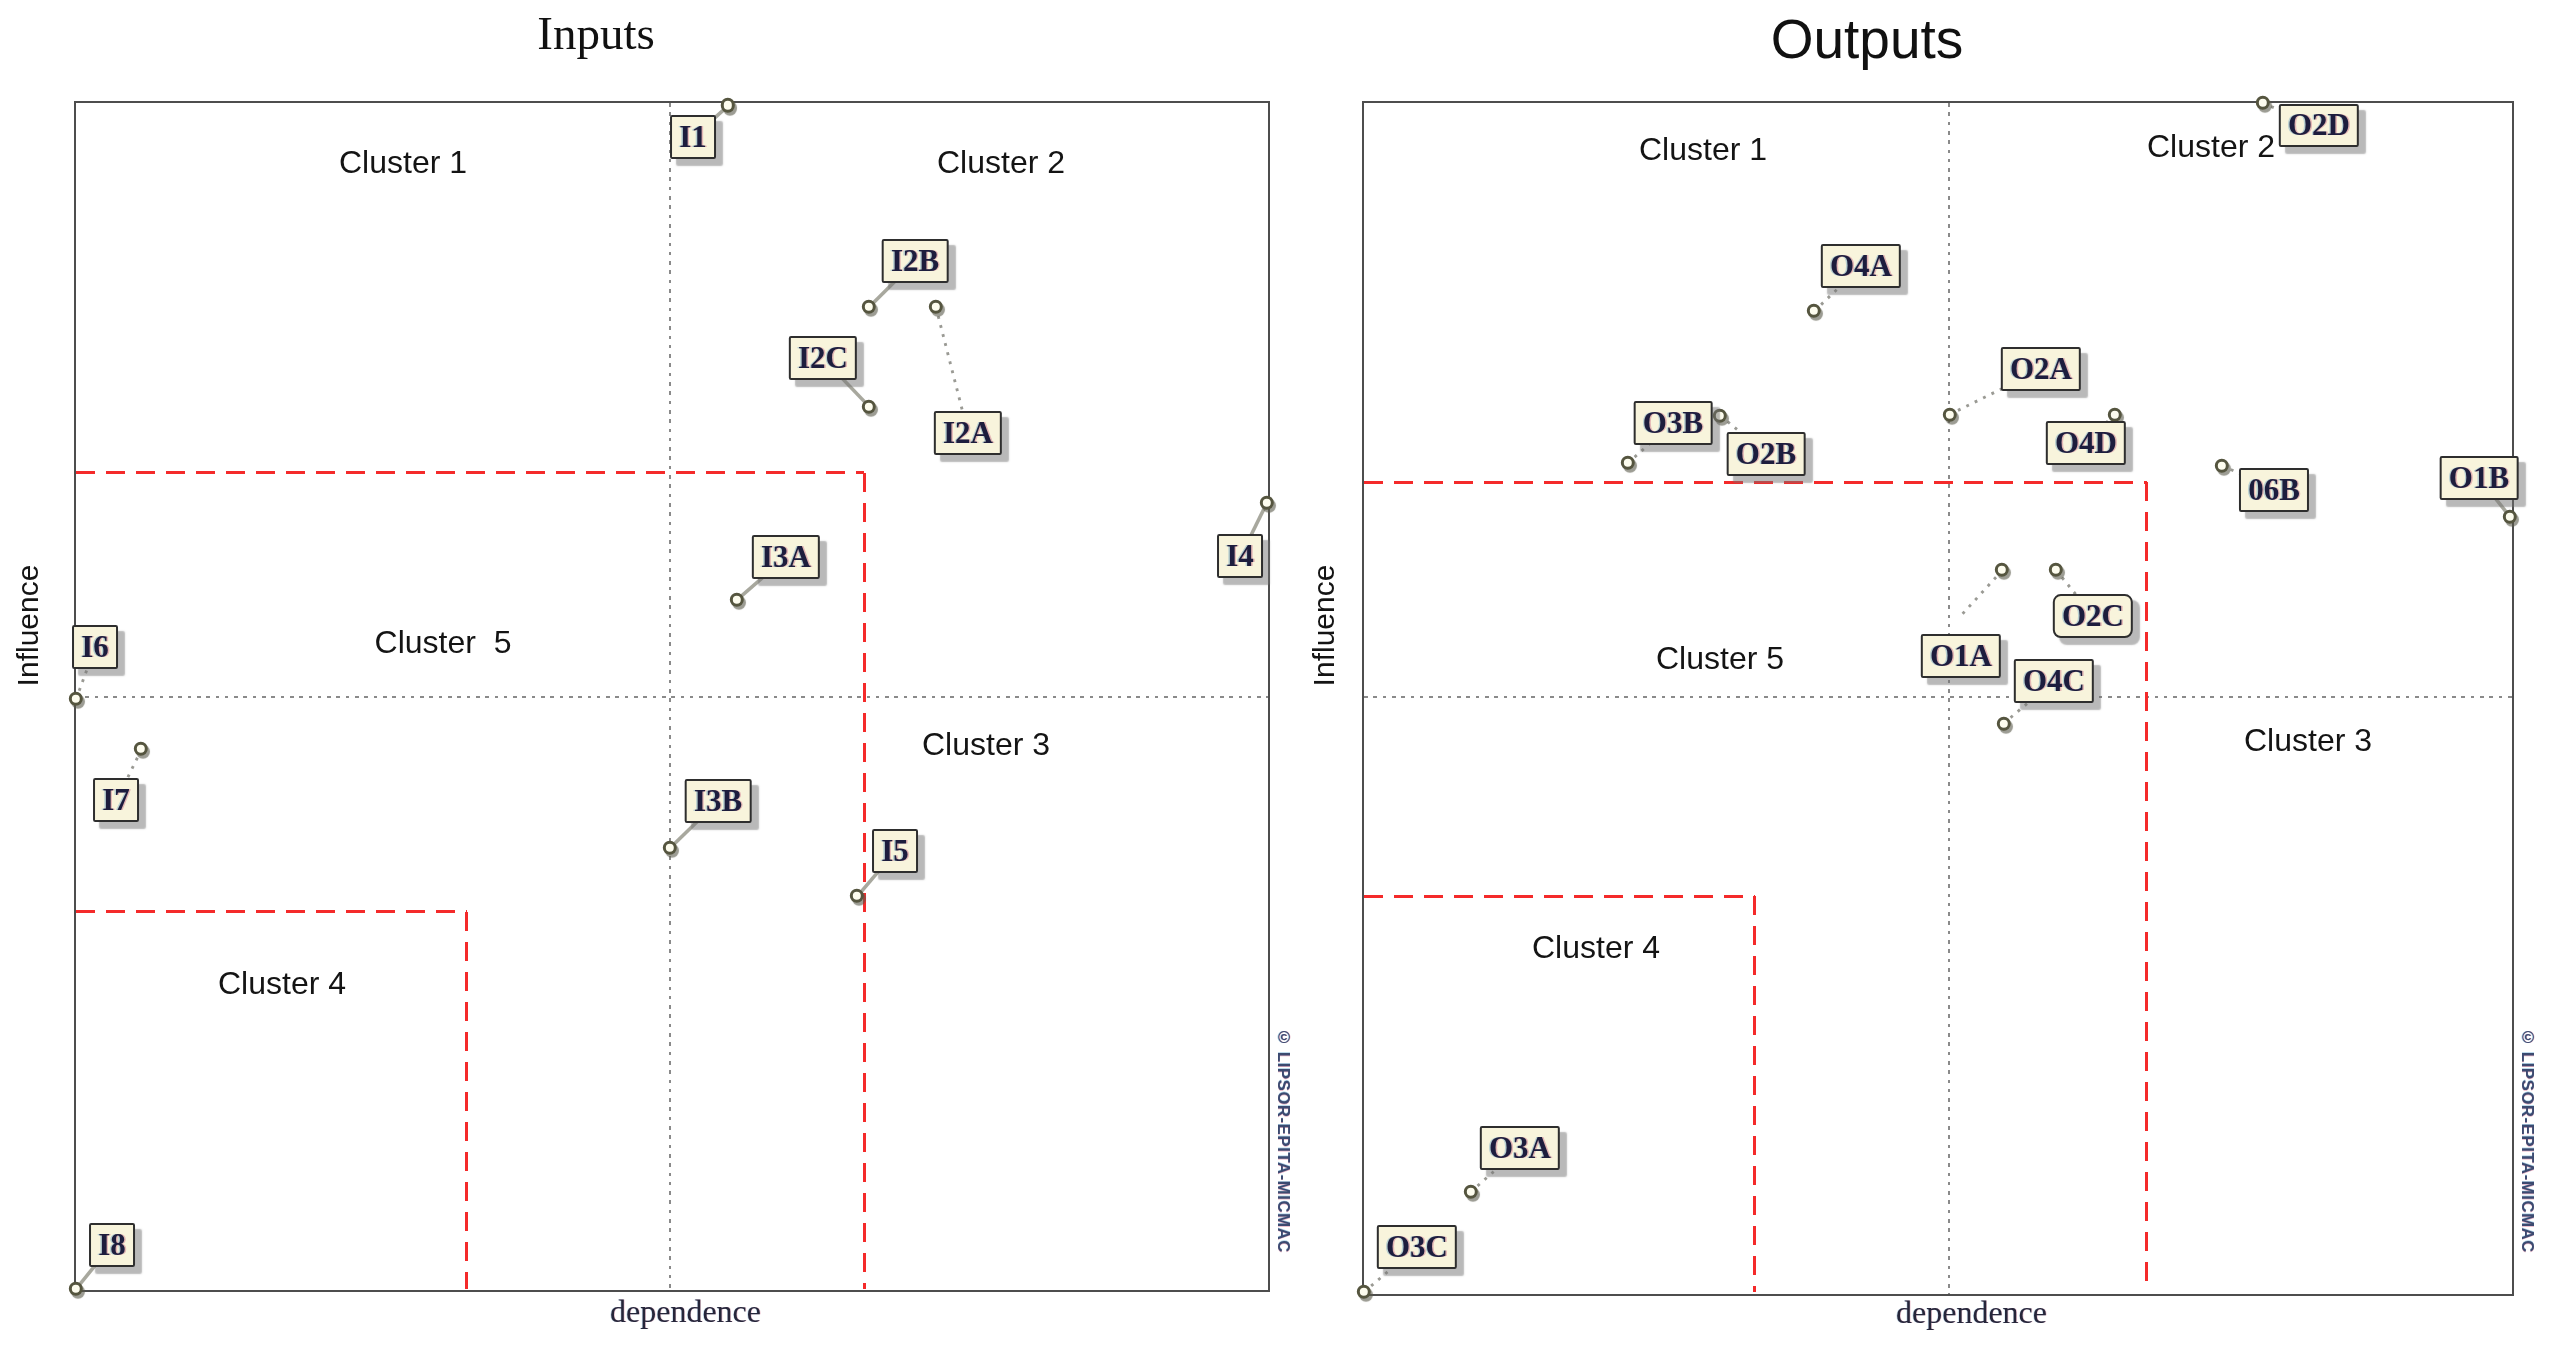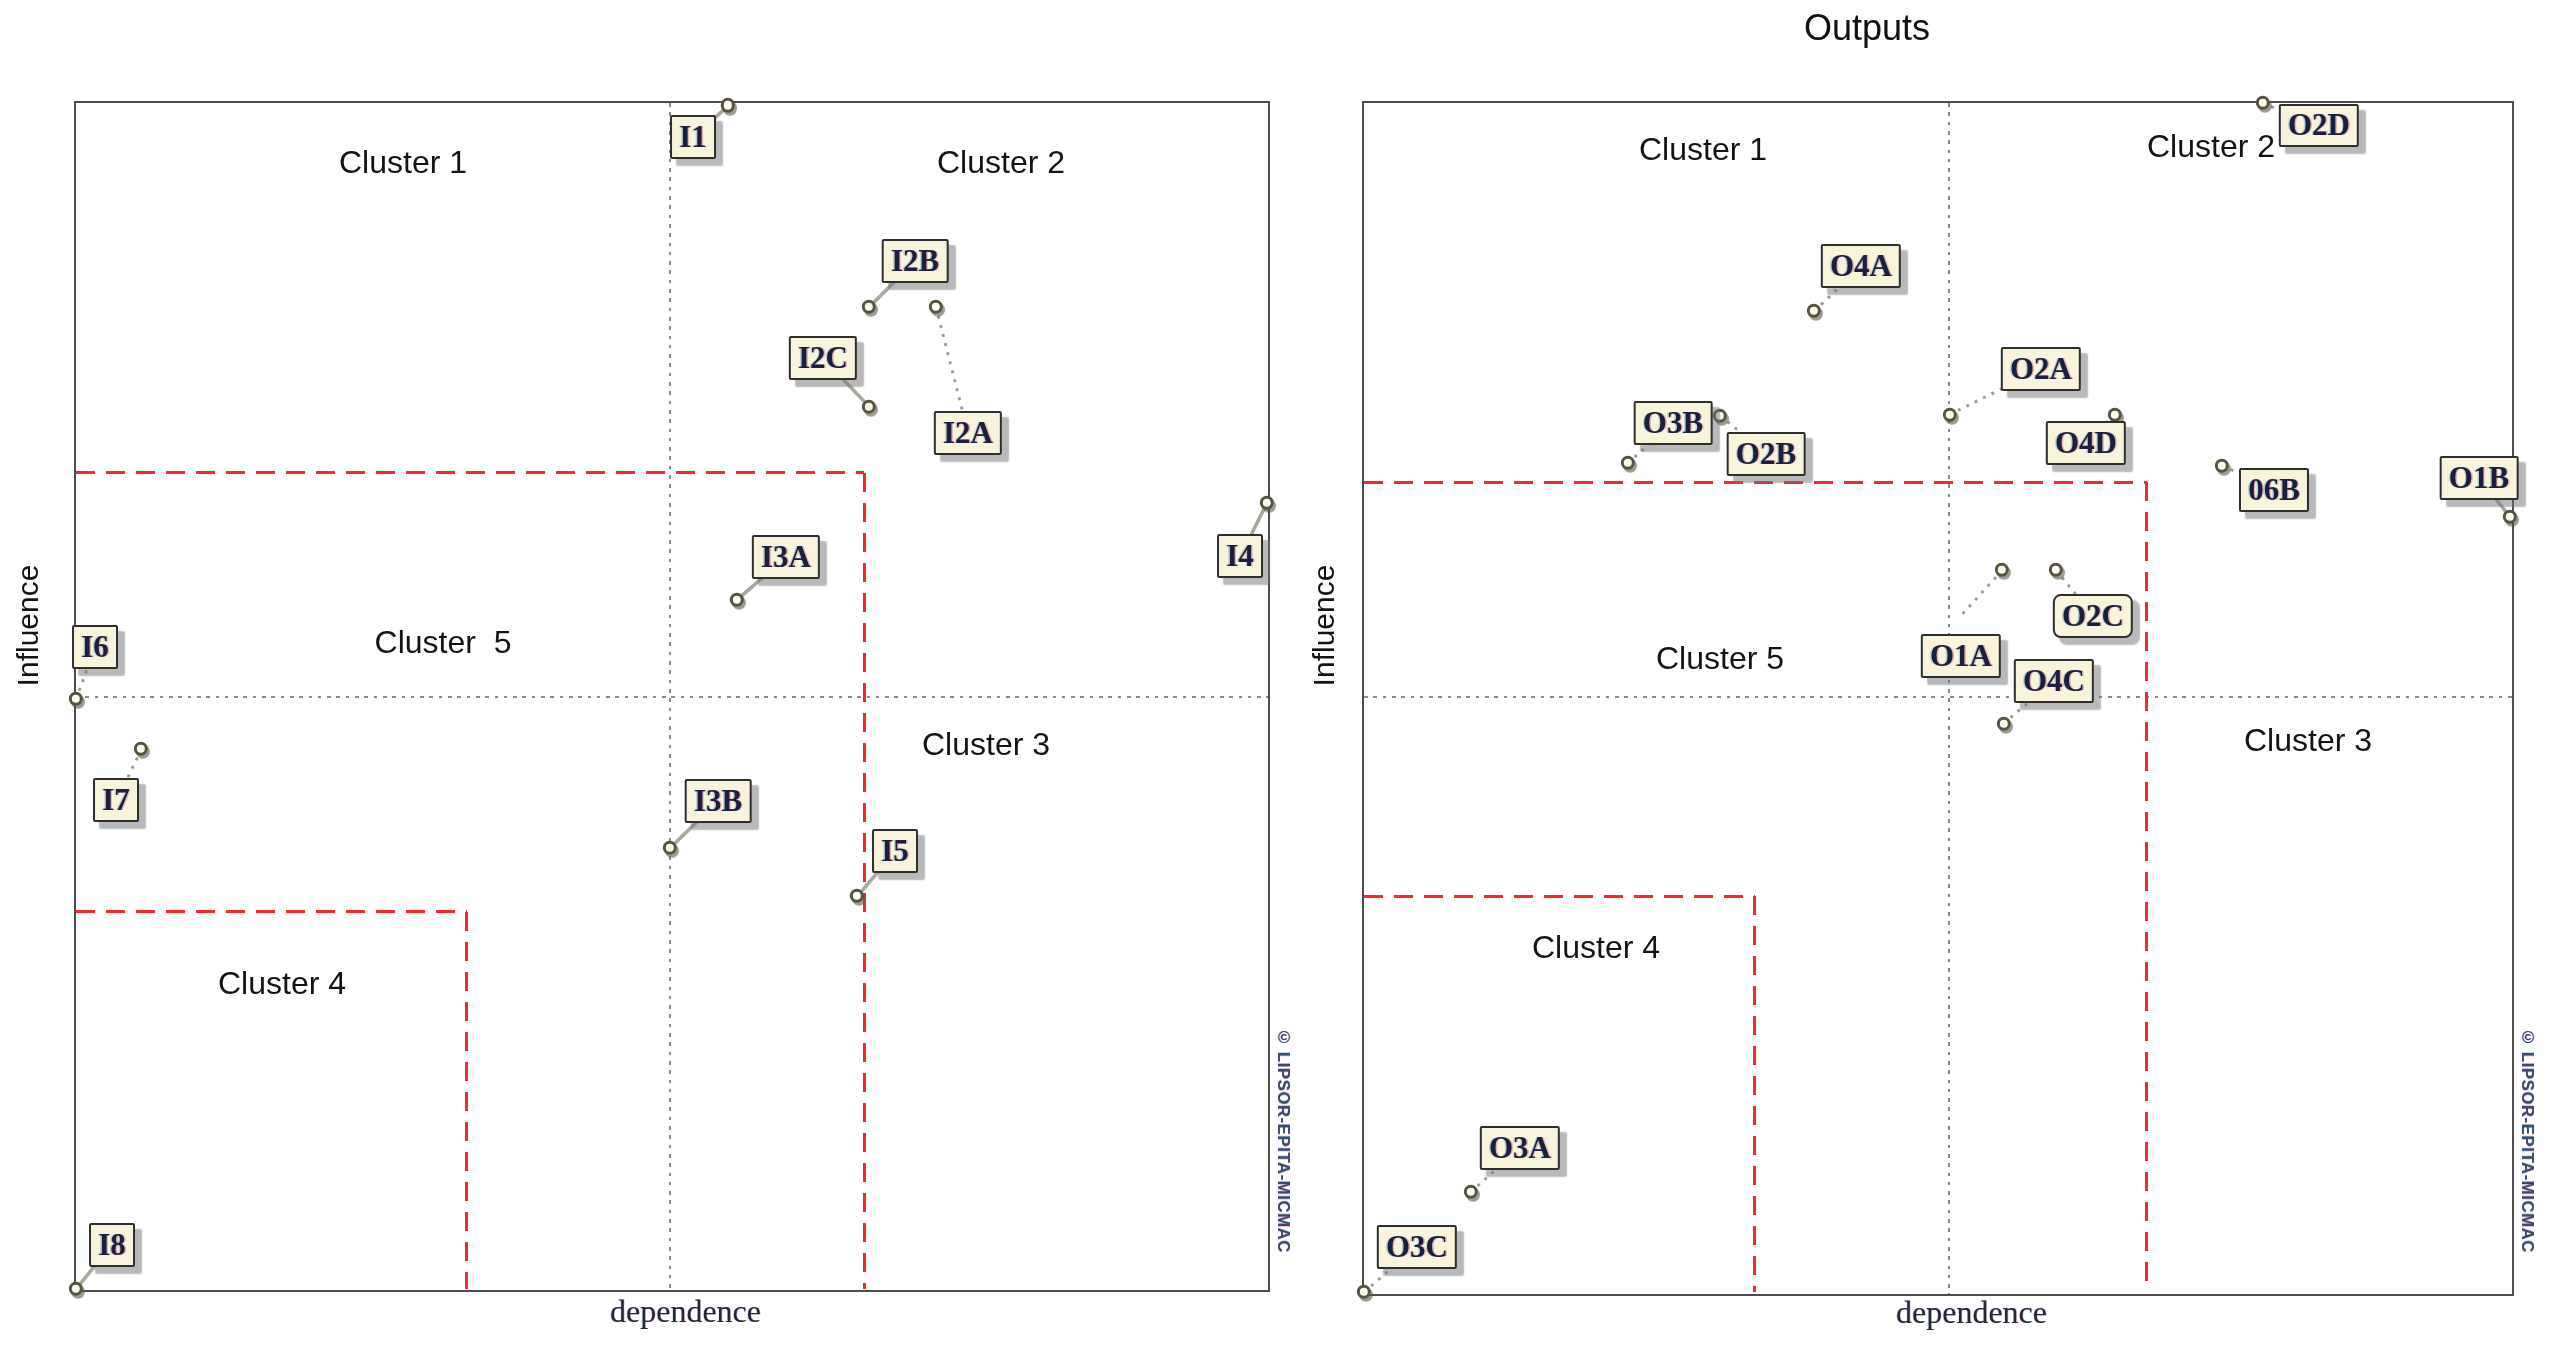--- a/index.html
+++ b/index.html
@@ -8,21 +8,21 @@
     --label-border:#2e2e2e;
     --ink:#1d1d3d;
     --border-gray:#4d4d4d;
   }
   *{margin:0;padding:0;box-sizing:border-box;}
   body{background:#fff;font-family:"Liberation Sans",sans-serif;}
   #canvas{position:relative;width:2576px;height:1354px;background:#fff;overflow:hidden;}
 
   .chart-title{position:absolute;text-align:center;color:#111;}
   .title-serif{font-family:"Liberation Serif",serif;font-size:47px;top:5.7px;}
-  .title-sans{font-family:"Liberation Sans",sans-serif;font-size:36px;font-weight:500;top:7.2px;}
+  .title-sans{font-family:"Liberation Sans",sans-serif;font-size:55px;font-weight:500;top:7.2px;}
 
   .plot{position:absolute;border:2.9px solid var(--border-gray);background:#fff;}
   .plot-inputs{left:74px;top:101px;width:1196px;height:1191px;}
   .plot-outputs{left:1362px;top:101px;width:1152px;height:1195px;}
 
   .midline-v{position:absolute;top:0;bottom:0;width:2.2px;
     background:repeating-linear-gradient(180deg,#8a8a8a 0 3.6px,transparent 3.6px 9.3px);z-index:1;}
   .midline-h{position:absolute;left:0;right:0;height:2.2px;
     background:repeating-linear-gradient(90deg,#8a8a8a 0 3.6px,transparent 3.6px 9.3px);z-index:1;}
   .redline-h{position:absolute;height:2.9px;
@@ -57,20 +57,21 @@
   .watermark{position:absolute;writing-mode:vertical-rl;
     font-family:"Liberation Sans",sans-serif;font-size:16.5px;font-weight:bold;
     color:#3c4a70;letter-spacing:0.7px;
     text-shadow:0.7px 0 0 rgba(200,80,120,.45),-0.7px 0 0 rgba(70,150,200,.45);}
 </style>
 </head>
 <body>
 
 <div id="canvas">
 
+  <div class="chart-title title-serif" style="left:273px;width:646px;">Inputs</div>
   <div class="plot plot-inputs">
       <div class="midline-v" style="left: 593px;"></div>
       <div class="midline-h" style="top: 593px;"></div>
       <div class="redline-h" style="left: 0px; top: 368px; width: 788px;"></div>
       <div class="redline-v" style="left: 787px; top: 370px; height: 816px;"></div>
       <div class="redline-h" style="left: 0px; top: 807px; width: 391px;"></div>
       <div class="redline-v" style="left: 389px; top: 809px; height: 377px;"></div>
       <div class="cluster-label" style="left: 327px; top: 59px;">Cluster 1</div>
       <div class="cluster-label" style="left: 925px; top: 59px;">Cluster 2</div>
       <div class="cluster-label" style="left: 367px; top: 539px;">Cluster  5</div>

